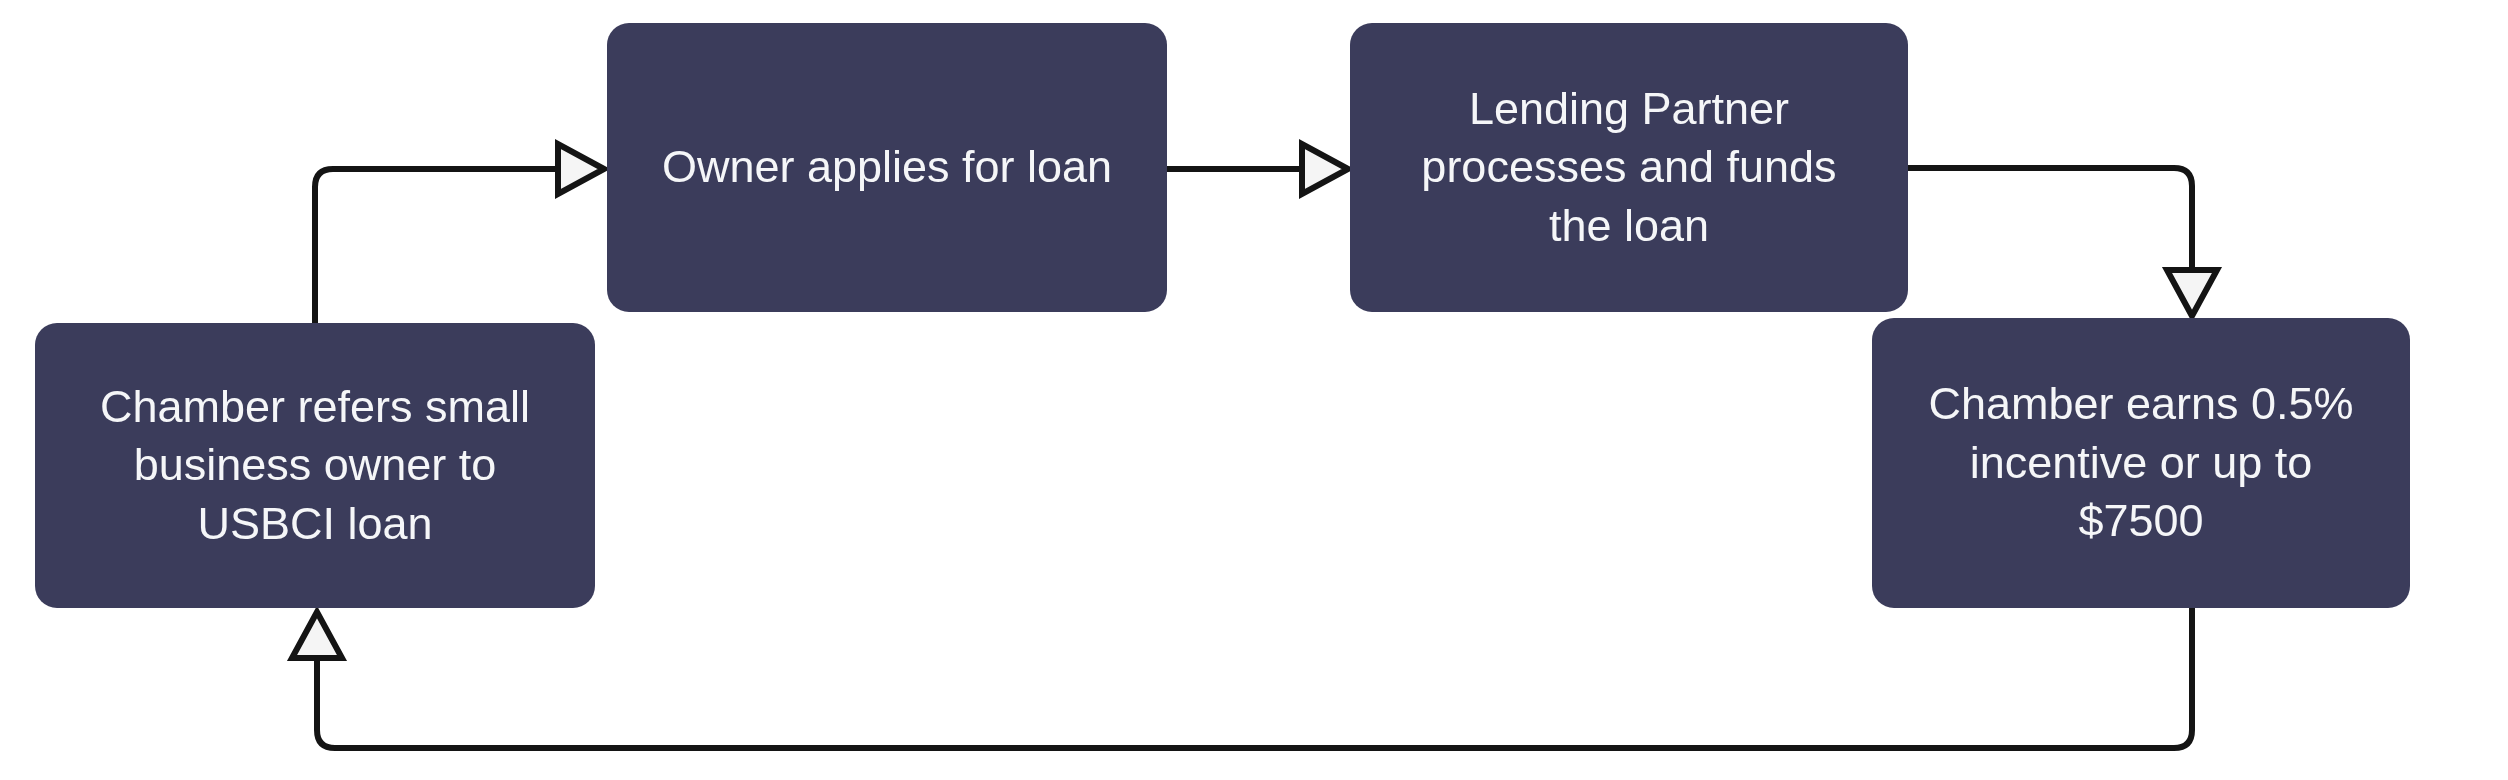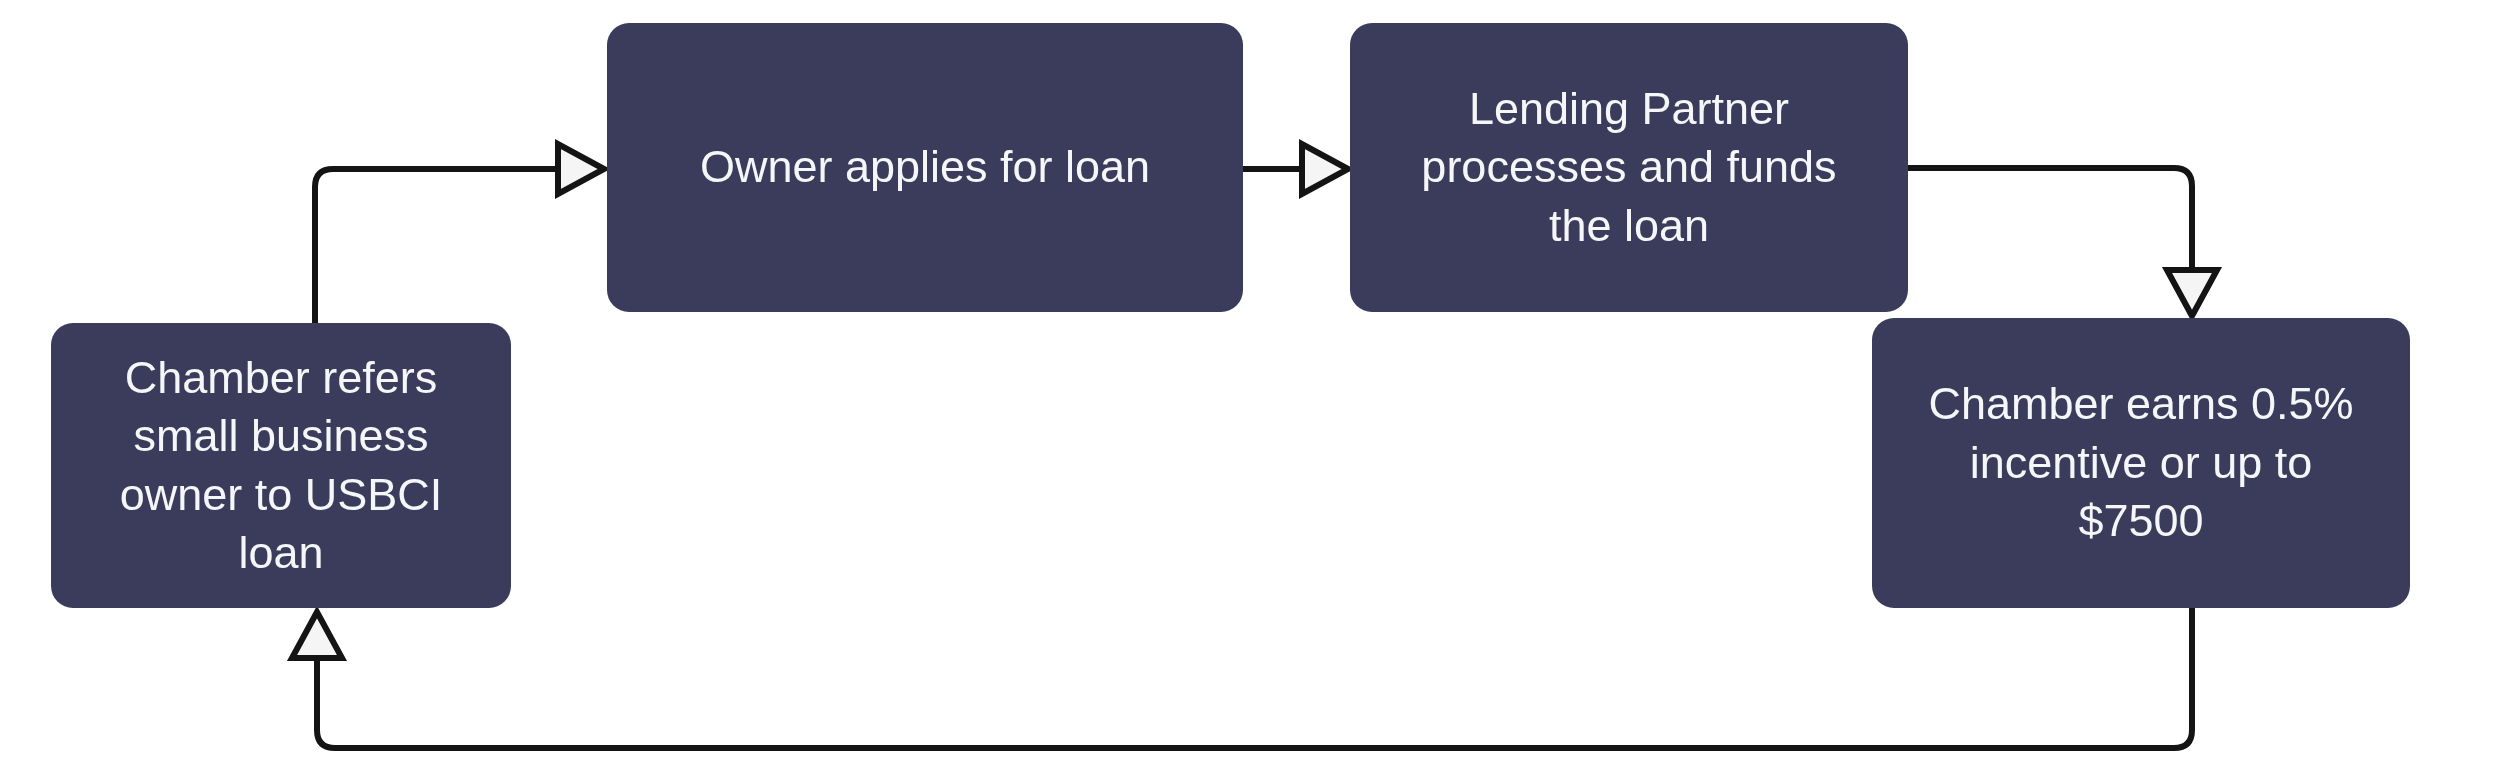--- a/index.html
+++ b/index.html
@@ -66,25 +66,25 @@
     <path class="edge-line" d="M 1157 169 L 1302 169"></path>
     <polygon class="arrowhead" points="1348,169 1302,144 1302,194"></polygon>
 
     <path class="edge-line" d="M 1908 168 L 2174 168 Q 2192 168 2192 186 L 2192 270"></path>
     <polygon class="arrowhead" points="2192,316 2167,270 2217,270"></polygon>
 
     <path class="edge-line" d="M 2192 608 L 2192 730 Q 2192 748 2174 748 L 335 748 Q 317 748 317 730 L 317 658"></path>
     <polygon class="arrowhead" points="317,612 292,658 342,658"></polygon>
   </svg>
 
-  <div class="node" style="left:35px; top:323px; width:460px; height:285px;margin-left:16px;">
+  <div class="node" style="left:35px; top:323px; width:560px; height:285px;">
     <span class="node-label">Chamber refers small business owner to USBCI loan</span>
   </div>
 
-  <div class="node" style="left:607px; top:23px; width:636px; height:289px;">
+  <div class="node" style="left:607px; top:23px; width:560px; height:289px;">
     <span class="node-label">Owner applies for loan</span>
   </div>
 
   <div class="node" style="left:1350px; top:23px; width:558px; height:289px;">
     <span class="node-label">Lending Partner processes and funds the loan</span>
   </div>
 
   <div class="node" style="left:1872px; top:318px; width:538px; height:290px;">
     <span class="node-label">Chamber earns 0.5% incentive or up to $7500</span>
   </div>

